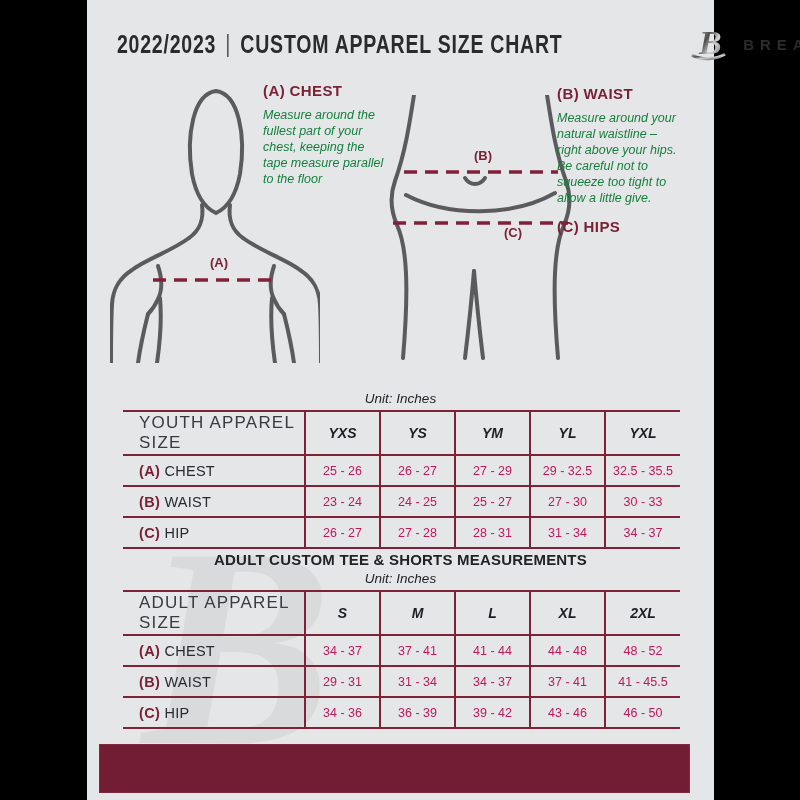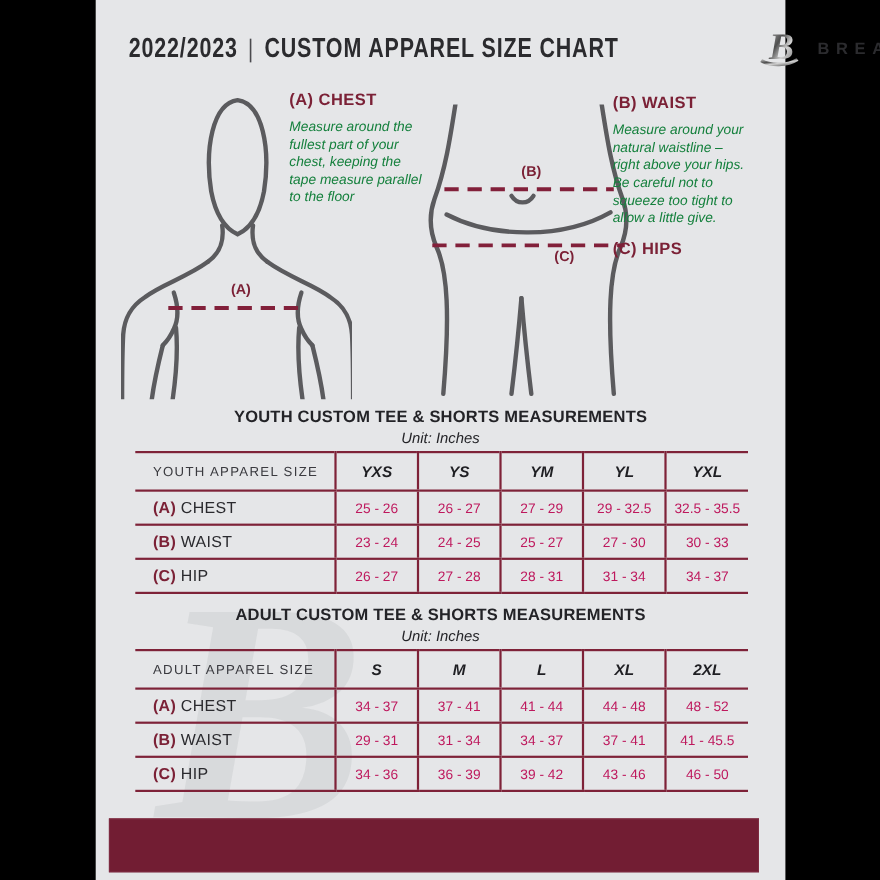--- a/index.html
+++ b/index.html
@@ -36,21 +36,21 @@
                 font-style:italic;color:#232327;z-index:2;}
 
   
   table.size{position:absolute;left:36px;width:557px;border-collapse:collapse;table-layout:fixed;
              z-index:2;background:transparent;}
   table.size{border-top:2px solid #7e2238;}
   table.size th{border-bottom:2px solid #7e2238;height:31px;}
   table.size td{border-bottom:2px solid #7e2238;height:27px;}
   table.size th+th, table.size td+td{border-left:2px solid #7e2238;}
   th.size-code{font-size:14px;font-weight:bold;color:#1f1f23;text-align:center;font-style:italic;}
-  th.label-col{font-size:12px;font-weight:normal;letter-spacing:1.2px;color:#3a3a3f;
+  th.label-col{font-size:17px;font-weight:normal;letter-spacing:1.2px;color:#3a3a3f;
                text-align:left;padding-left:16px;}
   td.val{font-size:12.5px;color:#be185d;text-align:center;}
   td.label-col{text-align:left;padding-left:16px;font-size:14.5px;color:#2a2a2e;letter-spacing:.3px;}
   td.label-col .key{color:#7b2136;font-weight:bold;}
 
   
   .watermark{position:absolute;left:55px;top:505px;font-family:"Liberation Serif","DejaVu Serif",serif;
              font-size:285px;font-weight:bold;font-style:italic;color:rgba(60,64,74,0.07);
              z-index:0;line-height:1;user-select:none;}
 
@@ -133,21 +133,20 @@
 natural waistline –
 right above your hips.
 Be careful not to
 squeeze too tight to
 allow a little give.</p>
     </div>
     <div class="guide" style="left:470px;top:218px;">
       <h3>(C) HIPS</h3>
     </div>
 
-    <div class="section-title" style="top:371px;">YOUTH CUSTOM TEE &amp; SHORTS MEASUREMENTS</div>
     <div class="section-unit" style="top:391px;">Unit: Inches</div>
 
     <table class="size" style="top:410px;">
       <colgroup>
           <col style="width:182px">
           <col style="width:75px">
           <col style="width:75px">
           <col style="width:75px">
           <col style="width:75px">
           <col style="width:75px">

